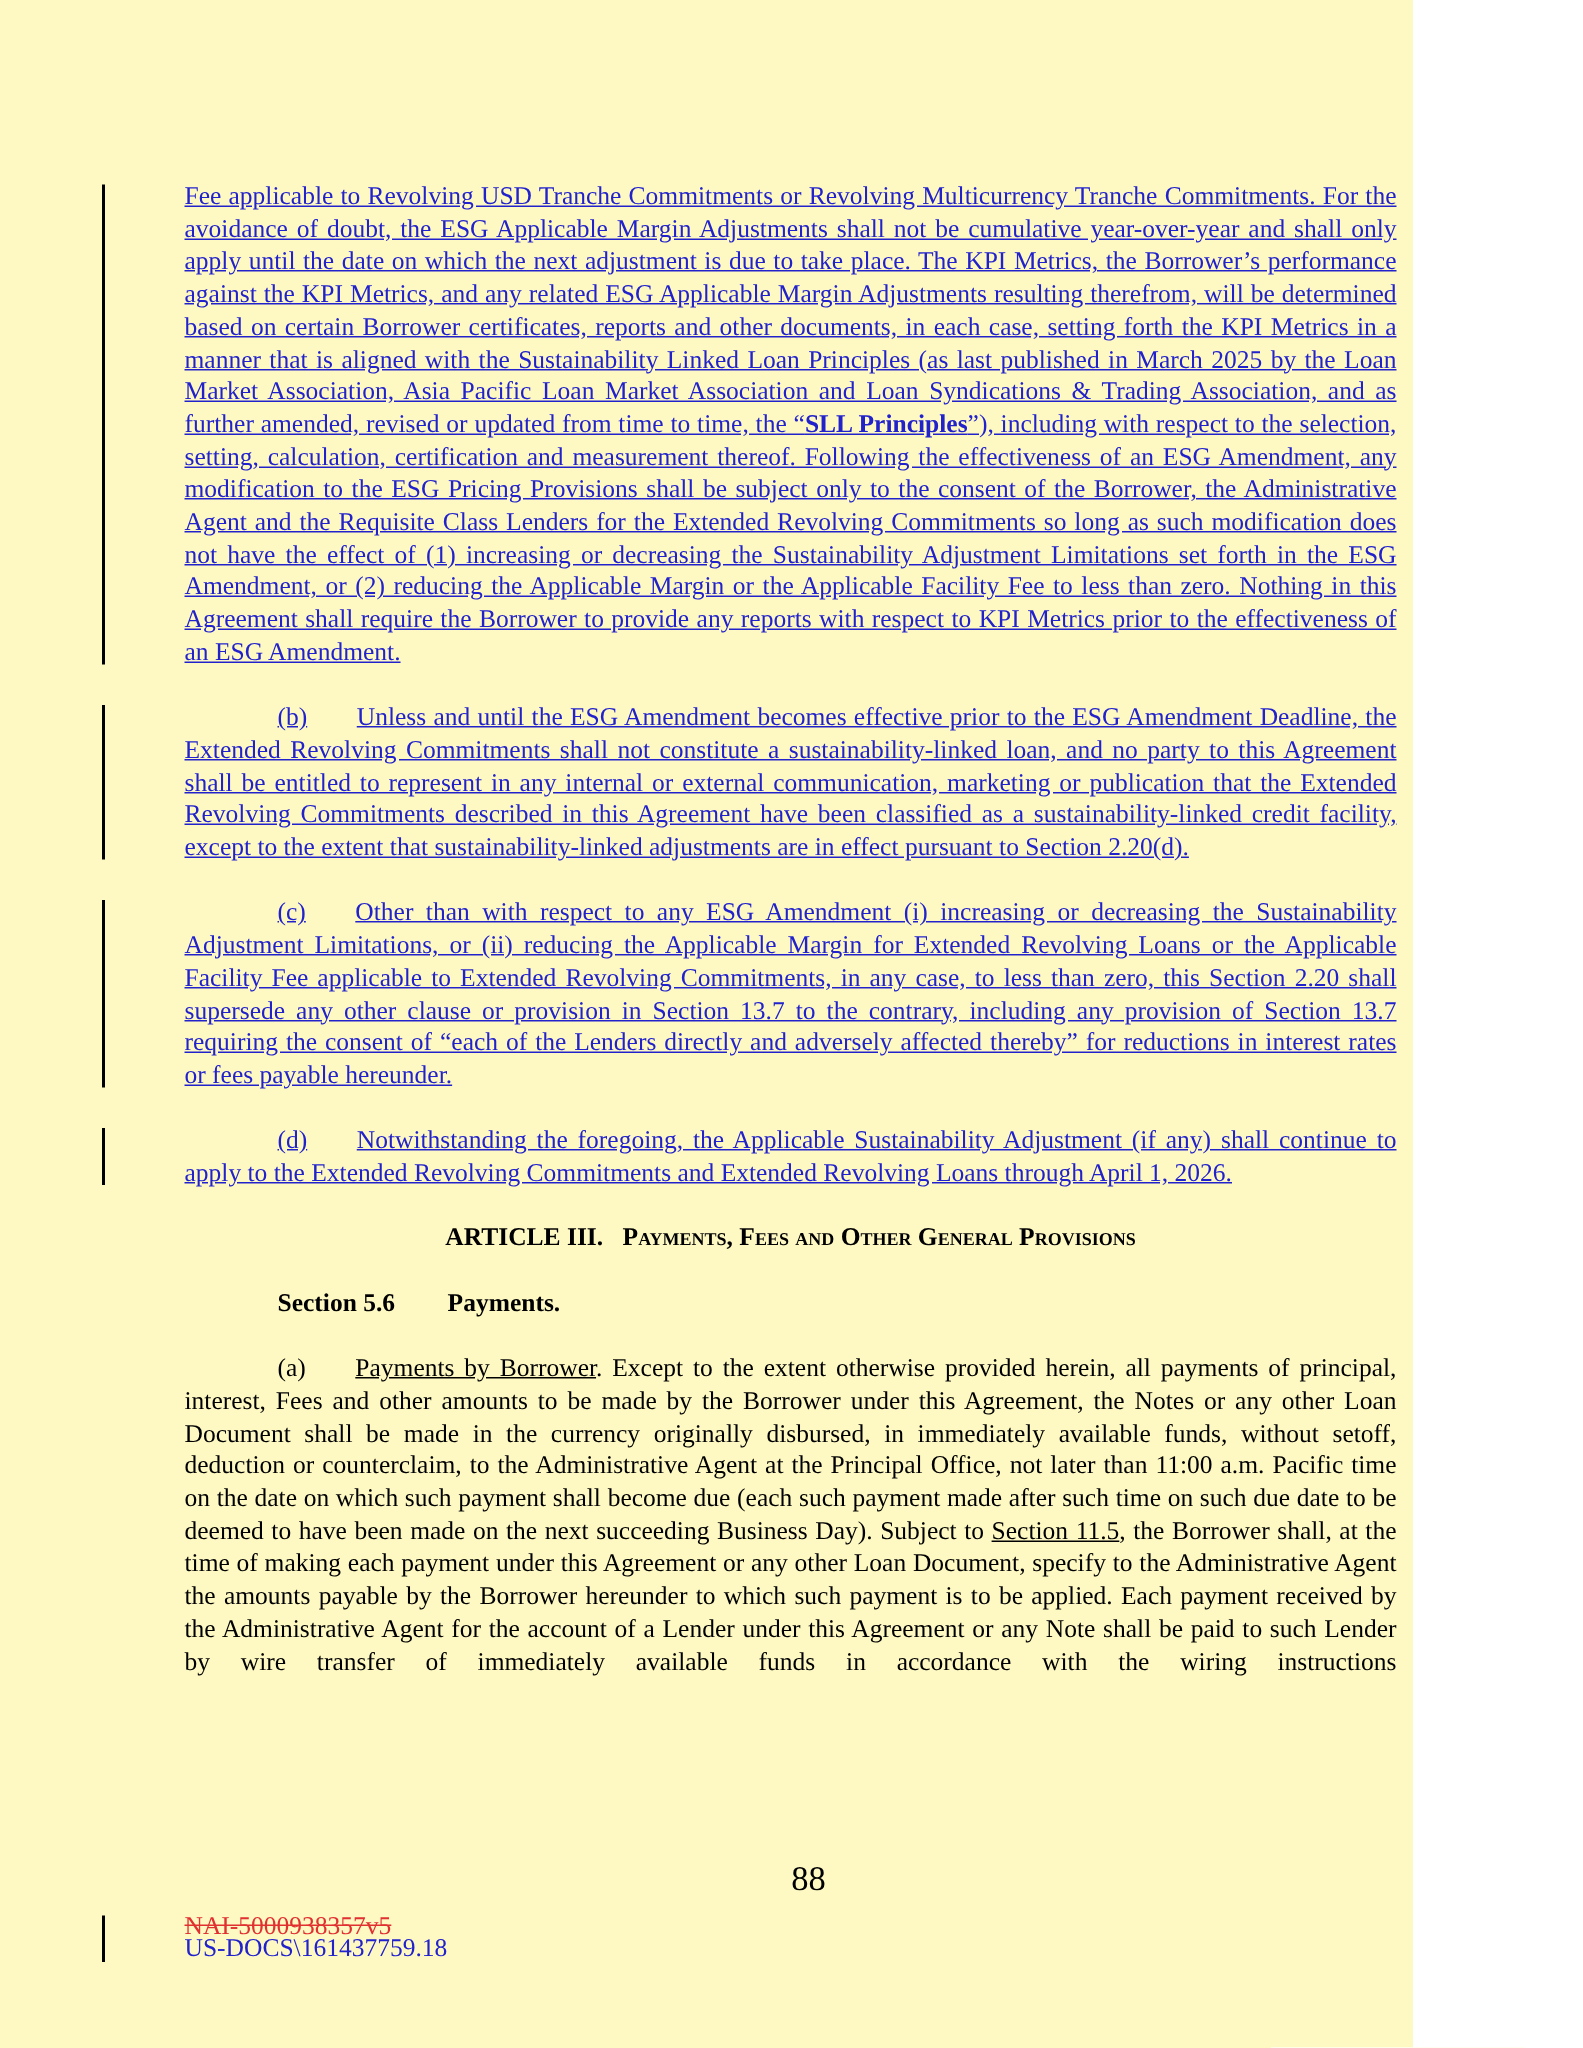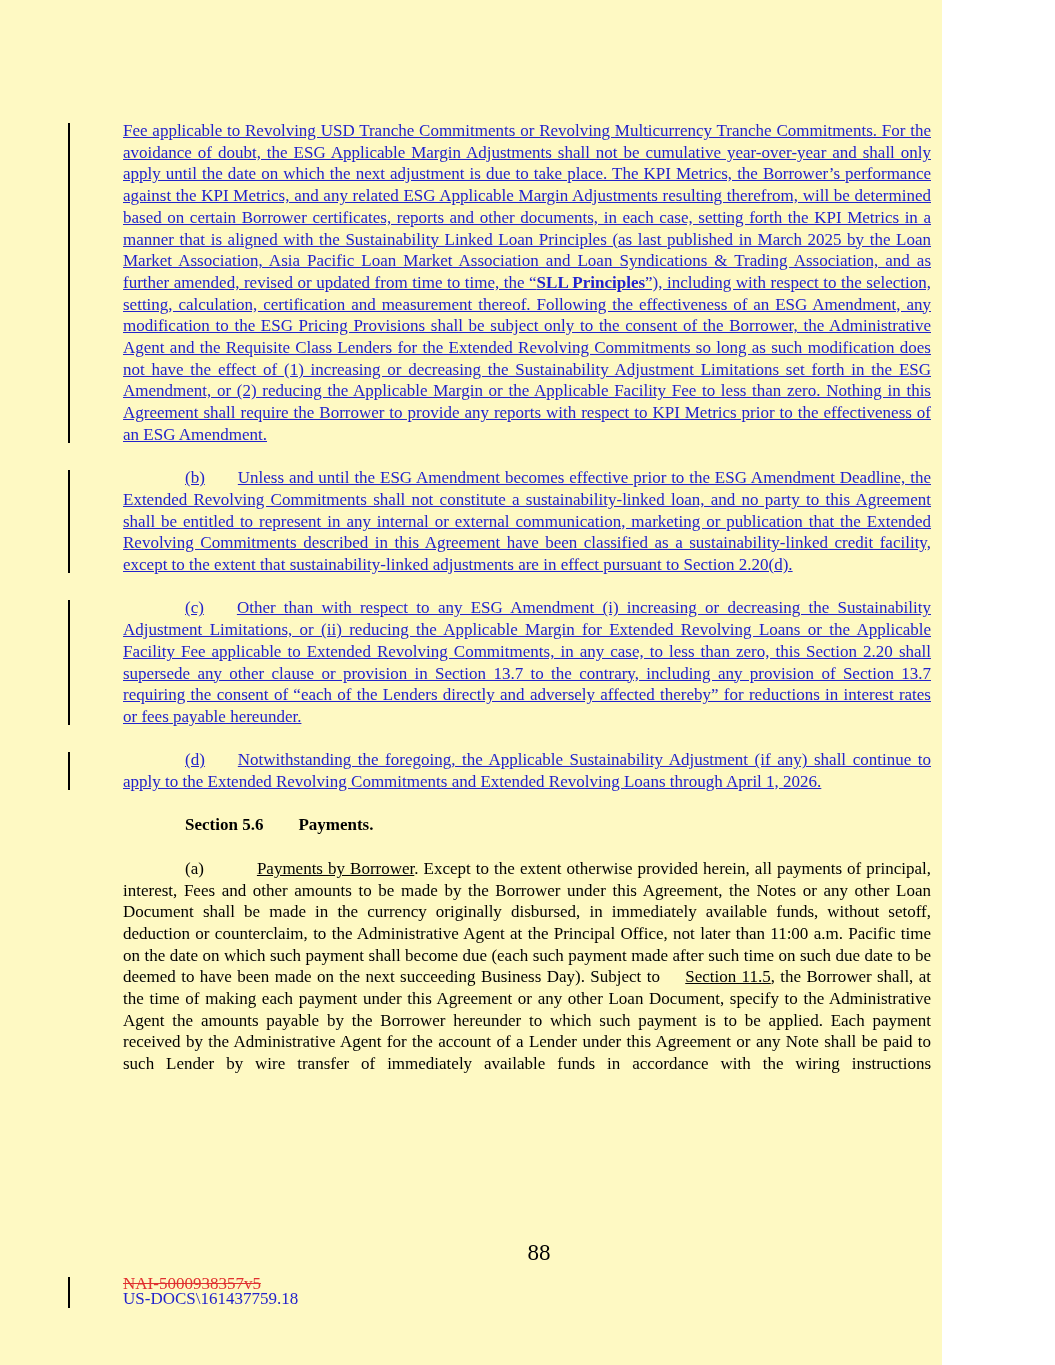--- a/index.html
+++ b/index.html
@@ -24,21 +24,21 @@
     line-height: 21.7px;
     text-align: justify;
     position: relative;
   }
   .indent { text-indent: 62px; }
   .ins {
     color: var(--ins, #2222CC);
     text-decoration: underline;
   }
   .b { font-weight: bold; }
-  .u { text-decoration: underline; margin-left: 20px; }
+  .u { text-decoration: underline; }
   .sc { font-variant: small-caps; }
   .tab { display: inline-block; text-decoration: none; }
   .cont { text-align-last: justify; }
   .heading {
     text-align: center;
     font-weight: bold;
     text-indent: 0;
   }
   .sectionhead {
     font-weight: bold;
@@ -94,20 +94,21 @@
   <div class="content">
 
     <p class="para ins barred"><span>Fee applicable to Revolving USD Tranche Commitments or Revolving Multicurrency Tranche Commitments.  For the avoidance of doubt, the ESG Applicable Margin Adjustments shall not be cumulative year-over-year and shall only apply until the date on which the next adjustment is due to take place. The KPI Metrics, the Borrower’s performance against the KPI Metrics, and any related ESG Applicable Margin Adjustments resulting therefrom, will be determined based on certain Borrower certificates, reports and other documents, in each case, setting forth the KPI Metrics in a manner that is aligned with the Sustainability Linked Loan Principles (as last published in March 2025 by the Loan Market Association, Asia Pacific Loan Market Association and Loan Syndications &amp; Trading Association, and as further amended, revised or updated from time to time, the “</span><span class="b">SLL Principles</span><span>”), including with respect to the selection, setting, calculation, certification and measurement thereof. Following the effectiveness of an ESG Amendment, any modification to the ESG Pricing Provisions shall be subject only to the consent of the Borrower, the Administrative Agent and the Requisite Class Lenders for the Extended Revolving Commitments so long as such modification does not have the effect of (1) increasing or decreasing the Sustainability Adjustment Limitations set forth in the ESG Amendment, or (2) reducing the Applicable Margin or the Applicable Facility Fee to less than zero. Nothing in this Agreement shall require the Borrower to provide any reports with respect to KPI Metrics prior to the effectiveness of an ESG Amendment.</span></p>
 
     <p class="para ins barred indent"><span>(b)</span><span class="tab" style="width: 33px;">&nbsp;</span><span>Unless and until the ESG Amendment becomes effective prior to the ESG Amendment Deadline, the Extended Revolving Commitments shall not constitute a sustainability-linked loan, and no party to this Agreement shall be entitled to represent in any internal or external communication, marketing or publication that the Extended Revolving Commitments described in this Agreement have been classified as a sustainability-linked credit facility, except to the extent that sustainability-linked adjustments are in effect pursuant to Section 2.20(d).</span></p>
 
     <p class="para ins barred indent"><span>(c)</span><span class="tab" style="width: 33px;">&nbsp;</span><span>Other than with respect to any ESG Amendment (i) increasing or decreasing the Sustainability Adjustment Limitations, or (ii) reducing the Applicable Margin for Extended Revolving Loans or the Applicable Facility Fee applicable to Extended Revolving Commitments, in any case, to less than zero, this Section 2.20 shall supersede any other clause or provision in Section 13.7 to the contrary, including any provision of Section 13.7 requiring the consent of “each of the Lenders directly and adversely affected thereby” for reductions in interest rates or fees payable hereunder.</span></p>
 
     <p class="para ins barred indent"><span>(d)</span><span class="tab" style="width: 33px;">&nbsp;</span><span>Notwithstanding the foregoing, the Applicable Sustainability Adjustment (if any) shall continue to apply to the Extended Revolving Commitments and Extended Revolving Loans through April 1, 2026.</span></p>
 
+    <p class="para heading"><span>ARTICLE III.</span><span class="tab" style="width: 13px;">&nbsp;</span><span class="sc">Payments, Fees and Other General Provisions</span></p>
 
     <p class="para sectionhead"><span>Section 5.6</span><span class="tab" style="width: 35px;">&nbsp;</span><span>Payments.</span></p>
 
     <p class="para indent cont"><span>(a)</span><span class="tab" style="width: 33px;">&nbsp;</span><span class="u">Payments by Borrower</span><span>.  Except to the extent otherwise provided herein, all payments of principal, interest, Fees and other amounts to be made by the Borrower under this Agreement, the Notes or any other Loan Document shall be made in the currency originally disbursed, in immediately available funds, without setoff, deduction or counterclaim, to the Administrative Agent at the Principal Office, not later than 11:00 a.m. Pacific time on the date on which such payment shall become due (each such payment made after such time on such due date to be deemed to have been made on the next succeeding Business Day).  Subject to </span><span class="u">Section 11.5</span><span>, the Borrower shall, at the time of making each payment under this Agreement or any other Loan Document, specify to the Administrative Agent the amounts payable by the Borrower hereunder to which such payment is to be applied.  Each payment received by the Administrative Agent for the account of a Lender under this Agreement or any Note shall be paid to such Lender by wire transfer of immediately available funds in accordance with the wiring instructions</span></p>
 
   </div>
 
   <div class="pagenum">88</div>
 
   <div class="footer">

